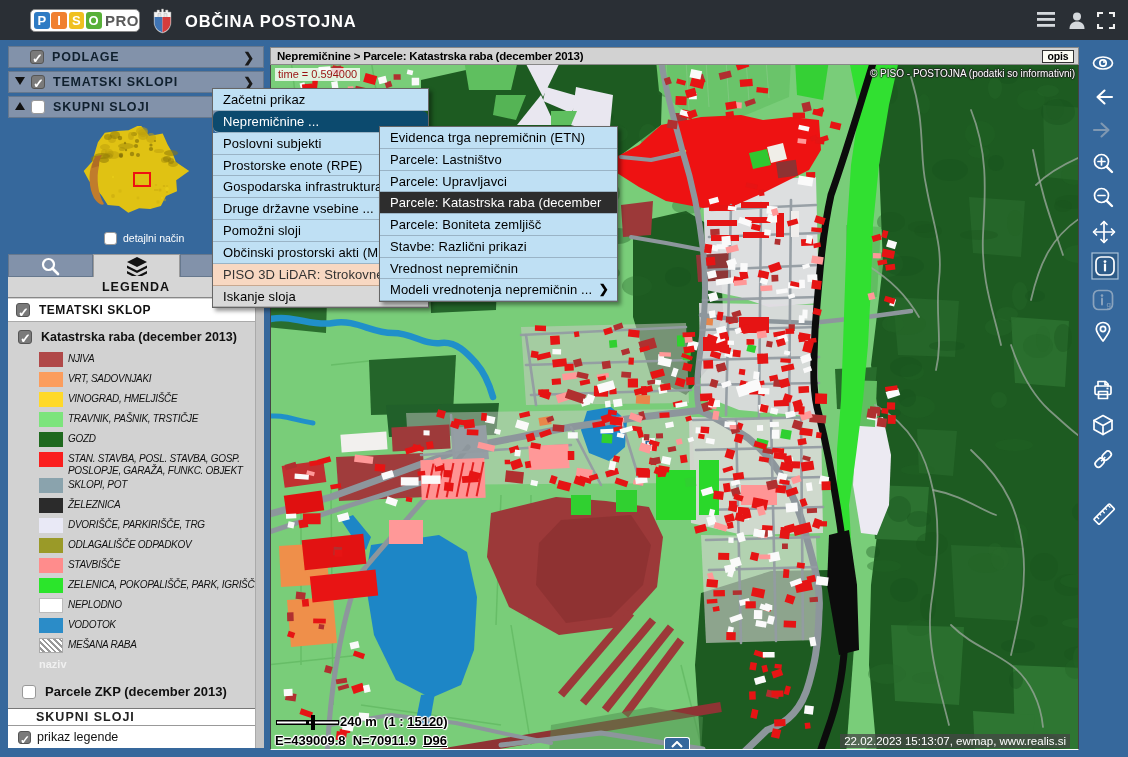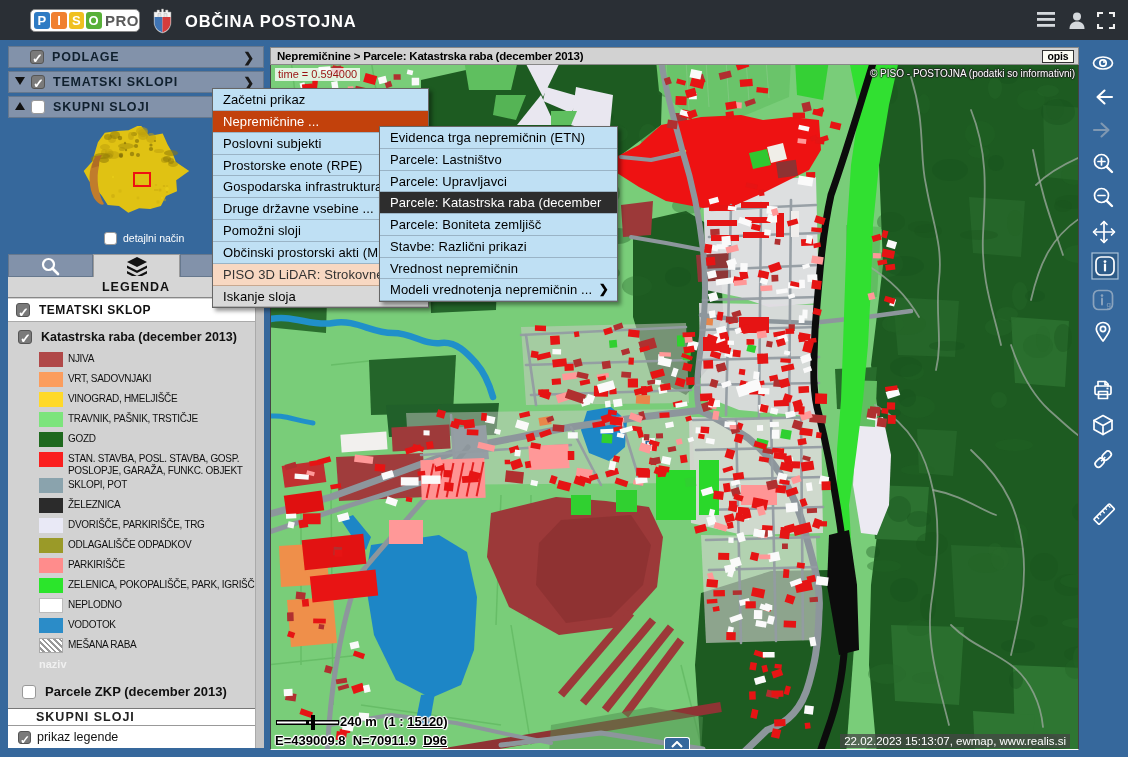--- a/index.html
+++ b/index.html
@@ -23,21 +23,21 @@
 #tabs { position:absolute; left:6px; top:208px; width:256px; height:23px; }
 #tab1 { position:absolute; left:0; top:0; width:85px; height:23px; background:#8292aa; border:1px solid #66788e; }
 #tab2 { position:absolute; left:85px; top:0; width:87px; height:23px; background:#d6d6d6; border:1px solid #9a9a9a; border-bottom:none; }
 #tab3 { position:absolute; left:172px; top:0; width:84px; height:23px; background:#8292aa; border:1px solid #66788e; }
 #legpanel { position:absolute; left:6px; top:231px; width:256px; height:471px; background:#d2d2d2; }
 #leghdr { position:absolute; left:0; top:0; width:256px; height:21px; background:#d6d6d6; border-bottom:1px solid #888; text-align:center; font-weight:bold; font-size:12.5px; letter-spacing:1px; color:#111; line-height:21px; }
 #temrow { position:absolute; left:0; top:22px; width:256px; height:23px; background:#fff; border-bottom:1px solid #aaa; font-weight:bold; font-size:12px; letter-spacing:0.5px; color:#111; line-height:23px; padding-left:8px; }
 #katrow { position:absolute; left:0; top:49px; width:256px; height:22px; font-weight:bold; font-size:12.5px; color:#111; line-height:22px; padding-left:10px; }
 .lrow { position:absolute; left:0; width:256px; font-size:10px; color:#111; }
 .sw { position:absolute; left:31px; top:1px; width:24px; height:15px; }
-.ltxt { position:absolute; left:60px; top:2px; line-height:11.5px; letter-spacing:-0.3px; white-space:nowrap; }
+.ltxt { position:absolute; left:60px; top:2px; line-height:11.5px; letter-spacing:-0.3px; white-space:nowrap;font-style:italic; }
 #naziv { position:absolute; left:31px; top:381px; color:#f0f0f0; font-weight:bold; font-size:11px; }
 #zkprow { position:absolute; left:0; top:403px; width:256px; height:24px; font-weight:bold; font-size:13px; color:#111; line-height:24px; padding-left:14px; }
 #skupni2 { position:absolute; left:0; top:431px; width:256px; height:18px; background:#fff; border-top:1px solid #777; border-bottom:1px solid #999; font-weight:bold; font-size:12.5px; letter-spacing:1px; color:#222; line-height:17px; padding-left:28px; }
 #prikaz { position:absolute; left:0; top:449px; width:256px; height:22px; background:#fff; font-size:12.5px; color:#111; line-height:22px; padding-left:10px; }
 #gutter { position:absolute; left:253px; top:231px; width:9px; height:471px; background:#c4c4c4; border-left:1px solid #aaa; }
 #mapbar { position:absolute; left:270px; top:47px; width:809px; height:18px; background:#d2d2d2; border:1px solid #888; font-weight:bold; font-size:11.5px; letter-spacing:-0.2px; color:#000; line-height:16px; padding-left:6px; }
 #opis { position:absolute; right:4px; top:1.5px; width:32px; height:13px; background:#fdfdf5; border:1px solid #333; font-weight:bold; font-size:10.5px; text-align:center; line-height:11px; }
 #map { position:absolute; left:270px; top:65px; width:809px; height:685px; overflow:hidden; border-left:1px solid #444; border-right:1px solid #444; border-bottom:1px solid #fff; }
 #timelbl { position:absolute; left:4px; top:3px; background:rgba(255,255,255,0.78); color:#991111; font-size:11px; padding:0 3px; height:13px; line-height:13px; }
 #cright { position:absolute; right:3px; top:3px; color:#fff; font-size:10px; text-shadow:-1px 0 1px #222,0 1px 1px #222,1px 0 1px #222,0 -1px 1px #222;text-align:right; }
@@ -46,21 +46,21 @@
 #coords { position:absolute; left:4px; top:668px; color:#000; font-weight:bold; font-size:13px; text-shadow:-1px 0 1px #fff,0 1px 1px #fff,1px 0 1px #fff,0 -1px 1px #fff,1px 1px 1px #fff,-1px -1px 1px #fff; }
 #dtime { position:absolute; right:8px; top:669px; background:rgba(70,70,70,0.75); color:#fff; font-size:11.5px; padding:1px 4px; }
 #uptab { position:absolute; left:393px; top:672px; width:26px; height:13px; background:#36689c; border:1px solid #fff; border-bottom:none; border-radius:3px 3px 0 0; color:#fff; text-align:center; font-size:9px; font-weight:bold; line-height:12px; }
 #tools { position:absolute; left:1080px; top:40px; width:48px; height:717px; background:#36689c; }
 .ticon { position:absolute; left:11px; width:28px; height:28px; }
 #menu1 { position:absolute; left:212px; top:88px; width:217px; border:1px solid #666; box-shadow:3px 3px 4px rgba(0,0,0,0.4); z-index:50; }
 #menu2 { position:absolute; left:379px; top:126px; width:239px; border:1px solid #666; box-shadow:3px 3px 4px rgba(0,0,0,0.4); z-index:51; }
 .mi { height:21.85px; font-size:13px; color:#000; line-height:21.5px; padding-left:10px; border-bottom:1px solid #9ab4c6; position:relative; letter-spacing:0.1px; }
 #menu2 .mi { height:21.75px; }
 .mi.blue { background:#bfe0f4; }
-.mi.black { background:#c2410c; color:#fff; }
+.mi.black { background:#0c4a6e; color:#fff;border-radius:6px; }
 .mi.black2 { background:#2d2d2d; color:#fff; }
 .mi.peach { background:#f8d8c2; color:#333; border-bottom:1px solid #c8a890; }
 .mi.gray { background:#d8d8d8; border-bottom:1px solid #b0b0b0; }
 .mi .arr { position:absolute; right:8px; top:0; font-weight:bold; font-size:12px; color:#000; }
 </style></head>
 <body>
 <div id="hdr">
   <div id="logo">
     <span class="lb" style="background:#2e7bc4">P</span>
       <span class="lb" style="background:#f08030">I</span>
@@ -205,21 +205,21 @@
 <div class="lrow" style="top:240px;height:20px">
         <span class="sw" style="background:#e9e9f6"></span>
         <span class="ltxt">DVORIŠČE, PARKIRIŠČE, TRG</span>
       </div>
 <div class="lrow" style="top:260px;height:20px">
         <span class="sw" style="background:#9a9a28"></span>
         <span class="ltxt">ODLAGALIŠČE ODPADKOV</span>
       </div>
 <div class="lrow" style="top:280px;height:20px">
         <span class="sw" style="background:#ff8c8c"></span>
-        <span class="ltxt">PARKIRIŠČE</span>
+        <span class="ltxt">STAVBIŠČE</span>
       </div>
 <div class="lrow" style="top:300px;height:20px">
         <span class="sw" style="background:#2be52b"></span>
         <span class="ltxt">ZELENICA, POKOPALIŠČE, PARK, IGRIŠČE</span>
       </div>
 <div class="lrow" style="top:320px;height:20px">
         <span class="sw" style="background:#fff;border:1px solid #bbb"></span>
         <span class="ltxt">NEPLODNO</span>
       </div>
 <div class="lrow" style="top:340px;height:20px">

